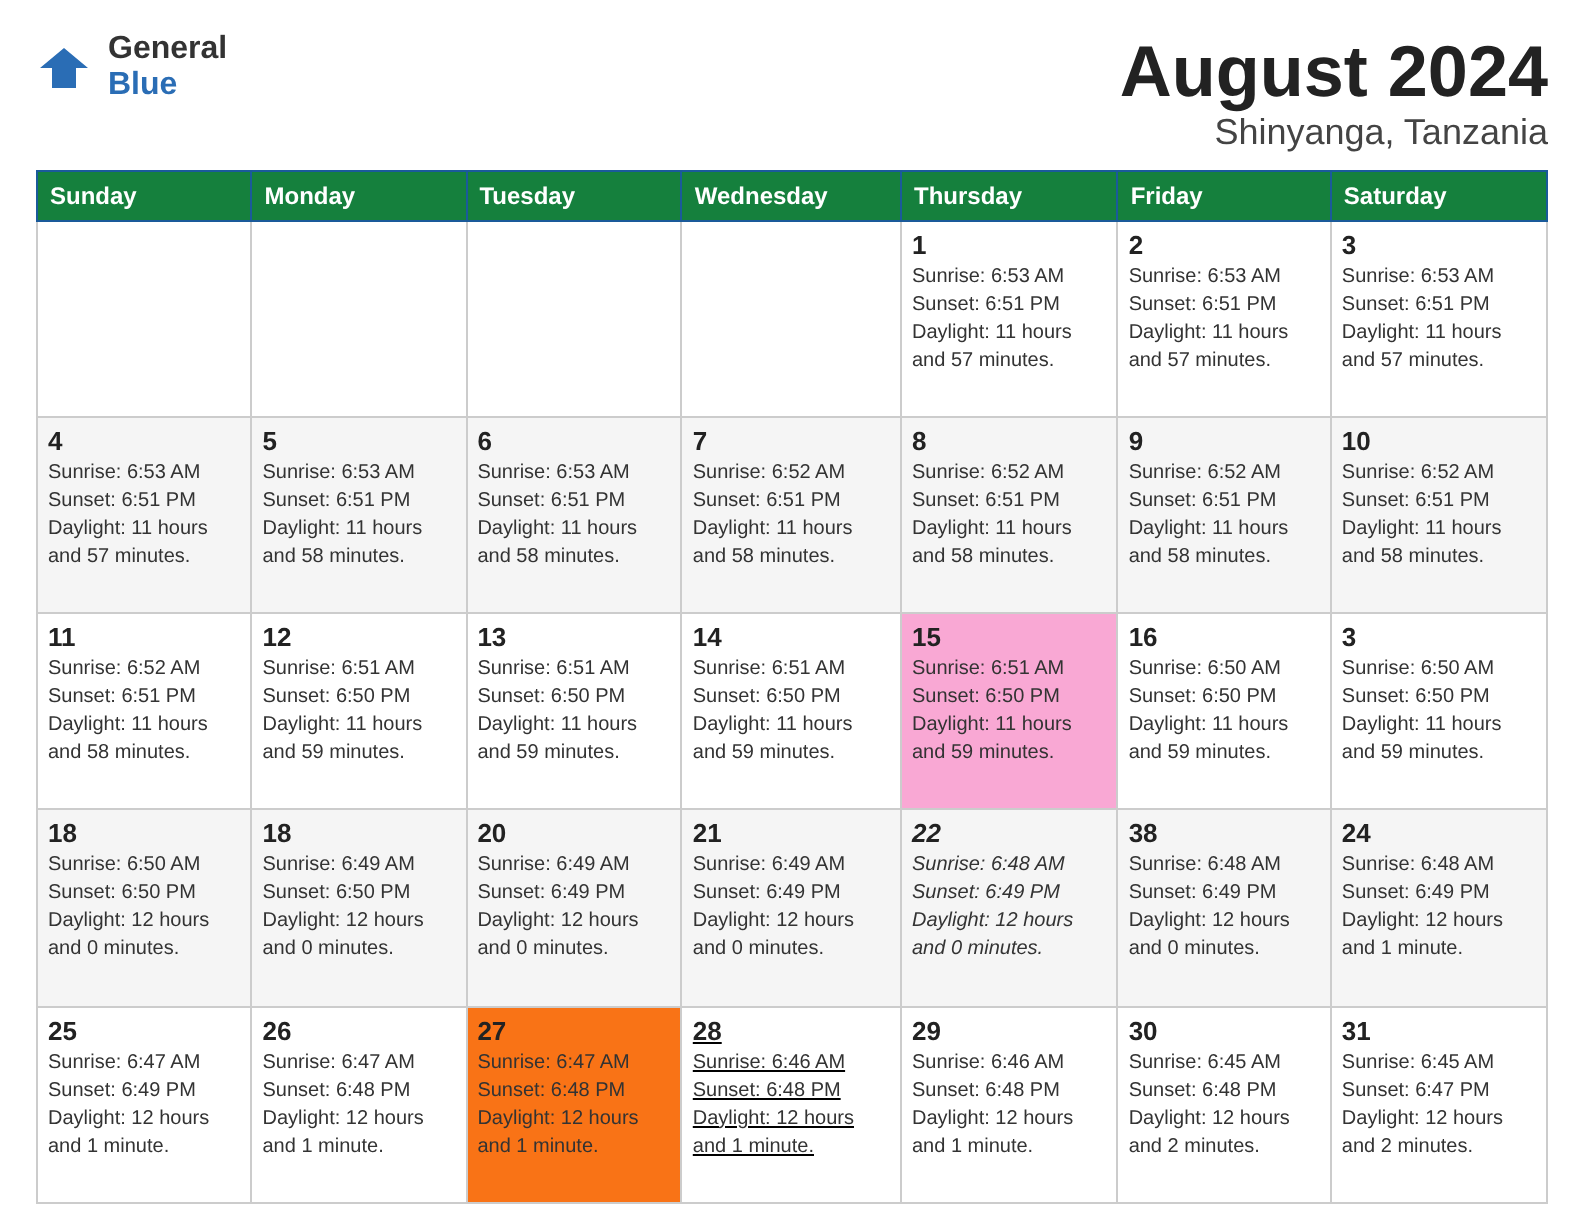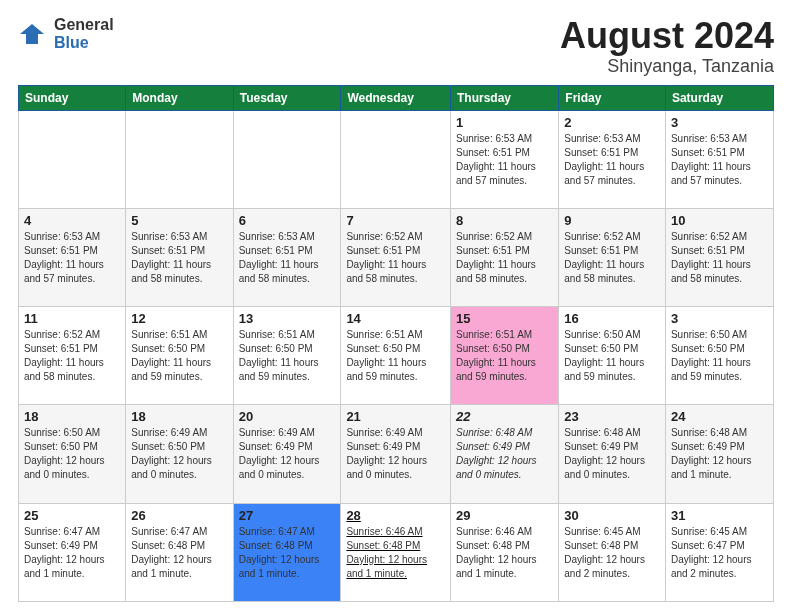--- a/index.html
+++ b/index.html
@@ -275,21 +275,21 @@
 Sunset: 6:49 PM
 Daylight: 12 hours and 0 minutes.</div>
           </td>
           <td style="background: rgb(245, 245, 245); font-style: italic;">
             <span class="day-num">22</span>
             <div class="day-info" style="white-space: pre-line;">Sunrise: 6:48 AM
 Sunset: 6:49 PM
 Daylight: 12 hours and 0 minutes.</div>
           </td>
           <td style="background: rgb(245, 245, 245);">
-            <span class="day-num">23</span>
+            <span class="day-num">38</span>
             <div class="day-info" style="white-space: pre-line;">Sunrise: 6:48 AM
 Sunset: 6:49 PM
 Daylight: 12 hours and 0 minutes.</div>
           </td>
           <td style="background: rgb(245, 245, 245);">
             <span class="day-num">24</span>
             <div class="day-info" style="white-space: pre-line;">Sunrise: 6:48 AM
 Sunset: 6:49 PM
 Daylight: 12 hours and 1 minute.</div>
           </td>
@@ -300,21 +300,21 @@
             <div class="day-info" style="white-space: pre-line;">Sunrise: 6:47 AM
 Sunset: 6:49 PM
 Daylight: 12 hours and 1 minute.</div>
           </td>
           <td style="background: rgb(255, 255, 255);">
             <span class="day-num">26</span>
             <div class="day-info" style="white-space: pre-line;">Sunrise: 6:47 AM
 Sunset: 6:48 PM
 Daylight: 12 hours and 1 minute.</div>
           </td>
-          <td style="background: #3b82f6;">
+          <td style="background: #f97316;">
             <span class="day-num">27</span>
             <div class="day-info" style="white-space: pre-line;">Sunrise: 6:47 AM
 Sunset: 6:48 PM
 Daylight: 12 hours and 1 minute.</div>
           </td>
           <td style="background: rgb(255, 255, 255); text-decoration: underline;">
             <span class="day-num">28</span>
             <div class="day-info" style="white-space: pre-line;">Sunrise: 6:46 AM
 Sunset: 6:48 PM
 Daylight: 12 hours and 1 minute.</div>

